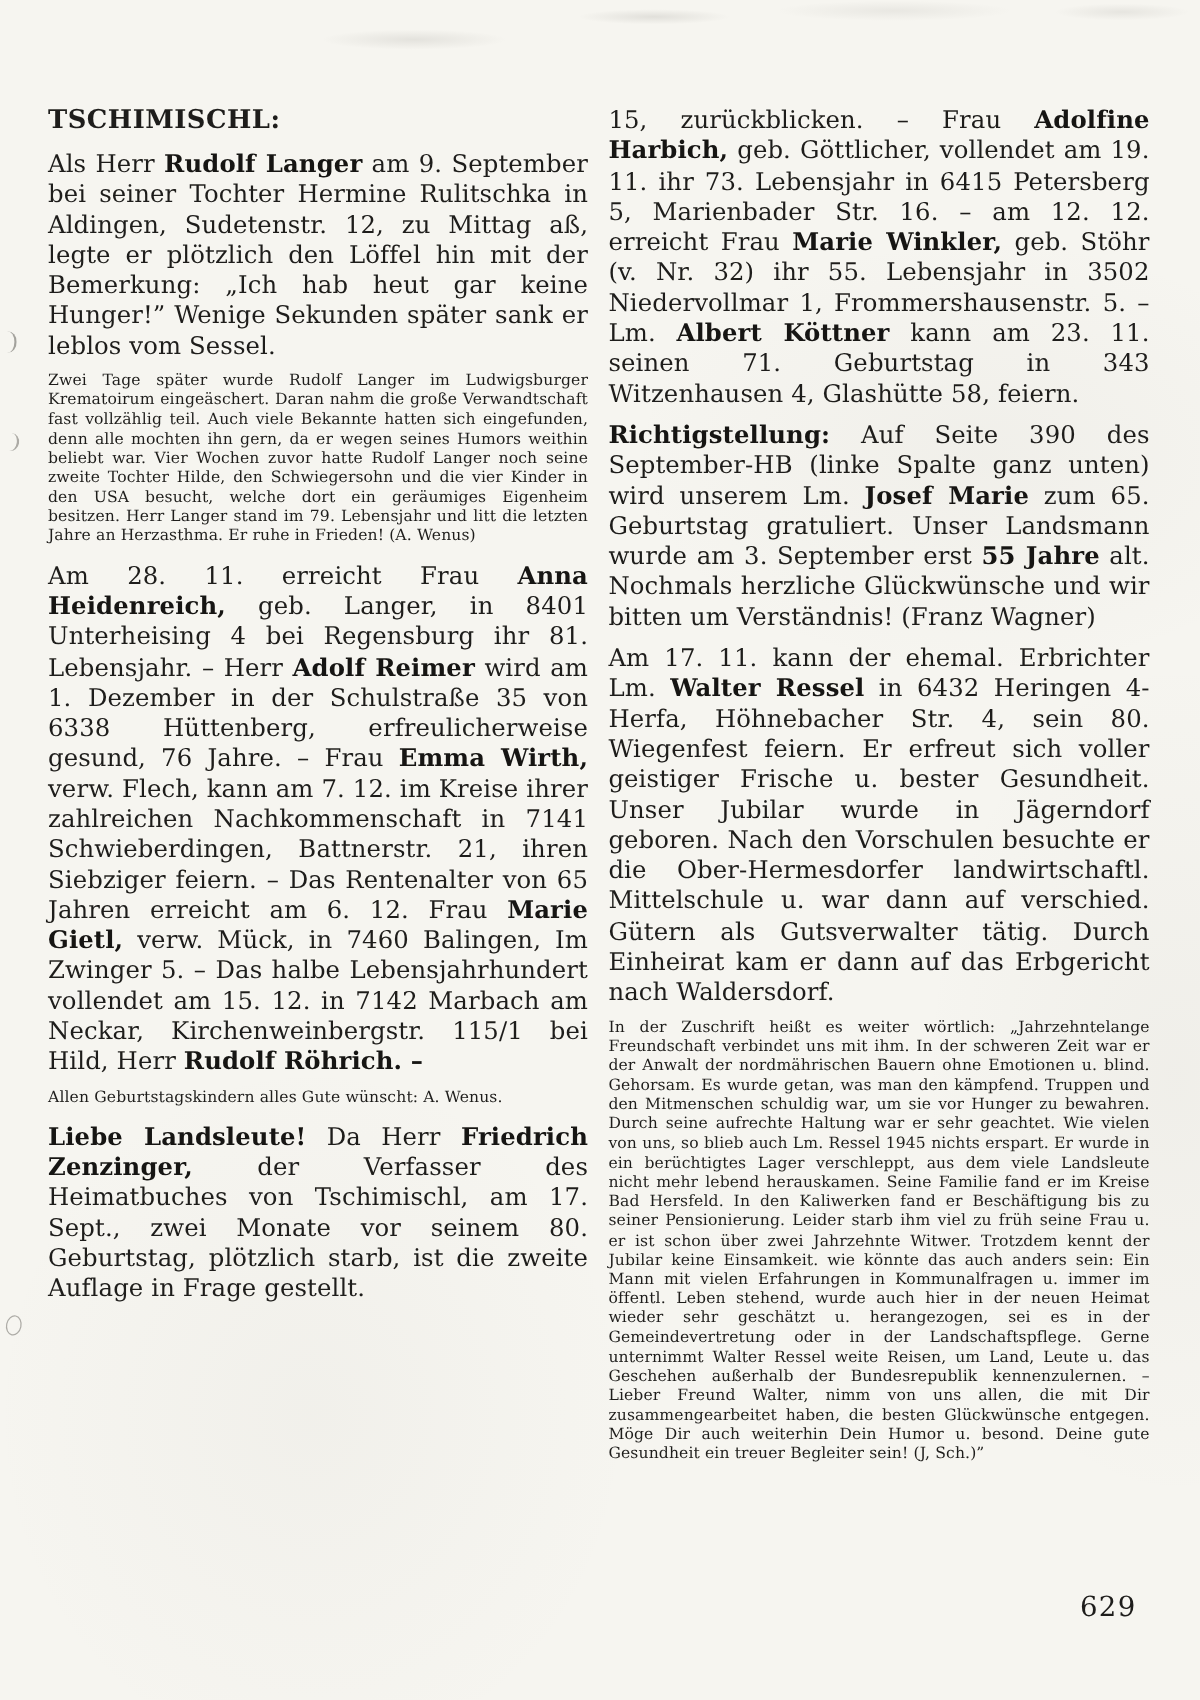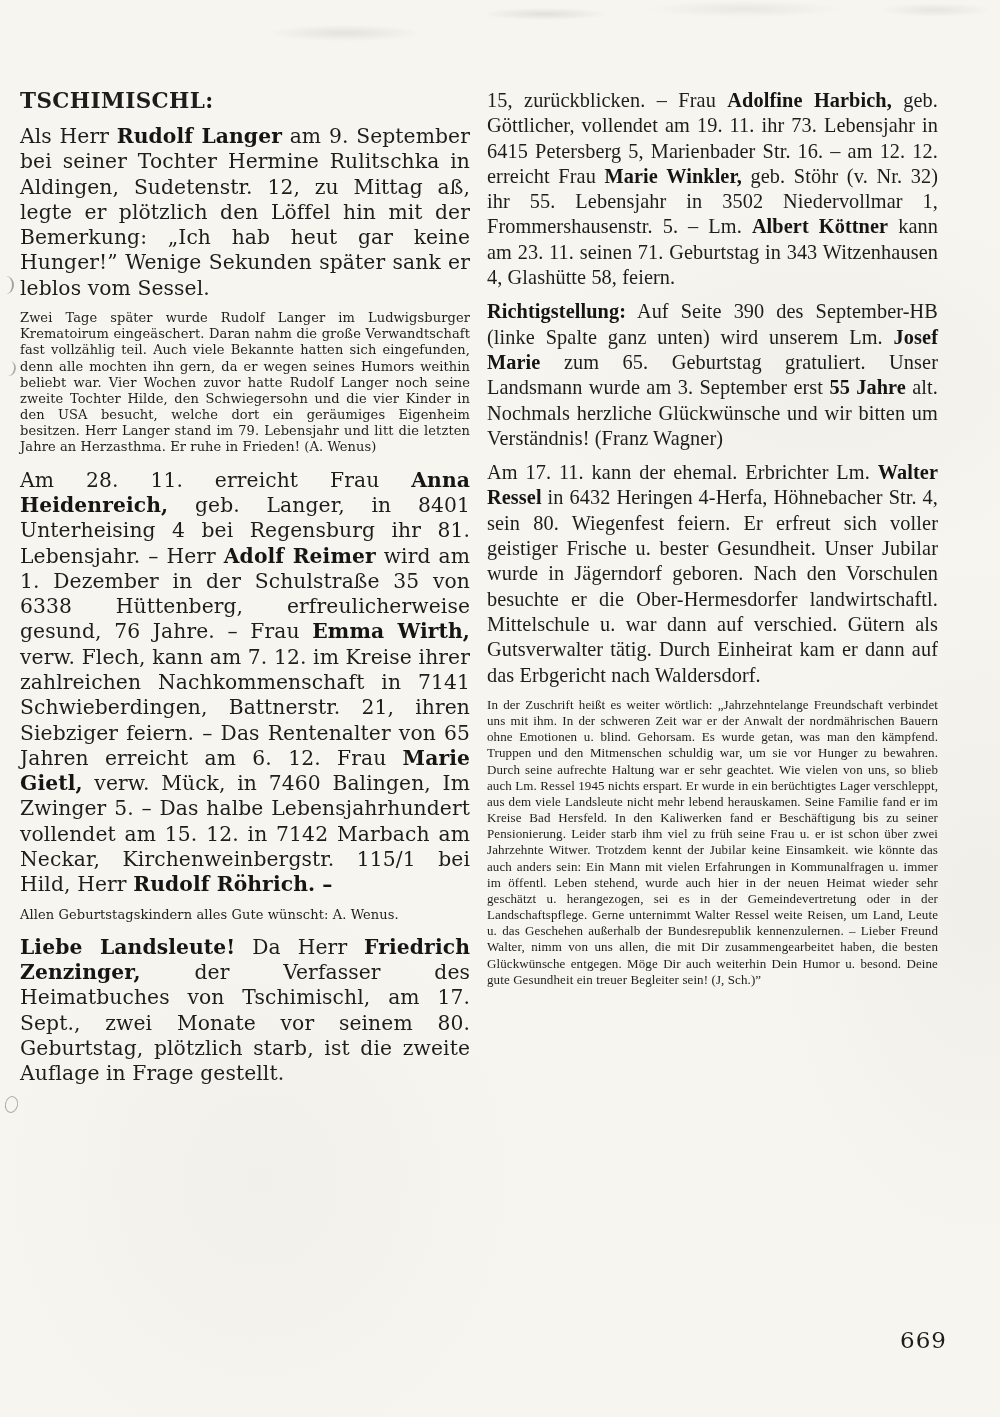--- a/index.html
+++ b/index.html
@@ -25,27 +25,27 @@
       radial-gradient(ellipse 90px 9px at 545px 14px, rgba(115,112,105,0.16), transparent 70%),
       radial-gradient(ellipse 140px 12px at 745px 9px, rgba(115,112,105,0.10), transparent 70%),
       radial-gradient(ellipse 80px 10px at 935px 10px, rgba(115,112,105,0.12), transparent 70%),
       radial-gradient(ellipse 420px 260px at 820px 380px, rgba(150,146,136,0.06), transparent 70%),
       radial-gradient(ellipse 380px 420px at 260px 1180px, rgba(150,146,136,0.05), transparent 70%),
       radial-gradient(ellipse 300px 500px at 980px 900px, rgba(140,136,128,0.06), transparent 70%);
   }
   .page {
     position: absolute;
     inset: 0;
-    padding: 88px 30px 0 20px;
+    padding: 88px 30px 0 40px;
     box-sizing: border-box;
     display: flex;
     gap: 17px;
   }
   .column { width: 450px; }
-  .column.right { width: 451px; font-family: Liberation Serif, serif; }
+  .column.right { width: 451px; }
 
   .col-heading {
     font-size: 21.5px;
     font-weight: bold;
     letter-spacing: 0.4px;
     margin: 47px 0 11px 0;
   }
   .column > .col-heading:first-child { margin-top: 0; }
 
   .para {
@@ -116,13 +116,13 @@
       <p class="para"><strong>Liebe Landsleute!</strong> Da Herr <strong>Friedrich Zenzinger,</strong> der Verfasser des Heimatbuches von Tschimischl, am 17. Sept., zwei Monate vor seinem 80. Geburtstag, plötzlich starb, ist die zweite Auflage in Frage gestellt.</p>
     </div>
   <div class="column right">
       <p class="para">15, zurückblicken. – Frau <strong>Adolfine Harbich,</strong> geb. Göttlicher, vollendet am 19. 11. ihr 73. Lebensjahr in 6415 Petersberg 5, Marienbader Str. 16. – am 12. 12. erreicht Frau <strong>Marie Winkler,</strong> geb. Stöhr (v. Nr. 32) ihr 55. Lebensjahr in 3502 Niedervollmar 1, Frommershausenstr. 5. – Lm. <strong>Albert Köttner</strong> kann am 23. 11. seinen 71. Geburtstag in 343 Witzenhausen 4, Glashütte 58, feiern.</p>
       <p class="para"><strong>Richtigstellung:</strong> Auf Seite 390 des September-HB (linke Spalte ganz unten) wird unserem Lm. <strong>Josef Marie</strong> zum 65. Geburtstag gratuliert. Unser Landsmann wurde am 3. September erst <strong>55 Jahre</strong> alt. Nochmals herzliche Glückwünsche und wir bitten um Verständnis! (Franz Wagner)</p>
       <p class="para">Am 17. 11. kann der ehemal. Erbrichter Lm. <strong>Walter Ressel</strong> in 6432 Heringen 4-Herfa, Höhnebacher Str. 4, sein 80. Wiegenfest feiern. Er erfreut sich voller geistiger Frische u. bester Gesundheit. Unser Jubilar wurde in Jägerndorf geboren. Nach den Vorschulen besuchte er die Ober-Hermesdorfer landwirtschaftl. Mittelschule u. war dann auf verschied. Gütern als Gutsverwalter tätig. Durch Einheirat kam er dann auf das Erbgericht nach Waldersdorf.</p>
       <p class="para small">In der Zuschrift heißt es weiter wörtlich: „Jahrzehntelange Freundschaft verbindet uns mit ihm. In der schweren Zeit war er der Anwalt der nordmährischen Bauern ohne Emotionen u. blind. Gehorsam. Es wurde getan, was man den kämpfend. Truppen und den Mitmenschen schuldig war, um sie vor Hunger zu bewahren. Durch seine aufrechte Haltung war er sehr geachtet. Wie vielen von uns, so blieb auch Lm. Ressel 1945 nichts erspart. Er wurde in ein berüchtigtes Lager verschleppt, aus dem viele Landsleute nicht mehr lebend herauskamen. Seine Familie fand er im Kreise Bad Hersfeld. In den Kaliwerken fand er Beschäftigung bis zu seiner Pensionierung. Leider starb ihm viel zu früh seine Frau u. er ist schon über zwei Jahrzehnte Witwer. Trotzdem kennt der Jubilar keine Einsamkeit. wie könnte das auch anders sein: Ein Mann mit vielen Erfahrungen in Kommunalfragen u. immer im öffentl. Leben stehend, wurde auch hier in der neuen Heimat wieder sehr geschätzt u. herangezogen, sei es in der Gemeindevertretung oder in der Landschaftspflege. Gerne unternimmt Walter Ressel weite Reisen, um Land, Leute u. das Geschehen außerhalb der Bundesrepublik kennenzulernen. – Lieber Freund Walter, nimm von uns allen, die mit Dir zusammengearbeitet haben, die besten Glückwünsche entgegen. Möge Dir auch weiterhin Dein Humor u. besond. Deine gute Gesundheit ein treuer Begleiter sein! (J, Sch.)”</p>
     </div>
 </div>
 
-<div class="page-number">669</div>
+<div class="page-number">629</div>
 
 </body></html>

